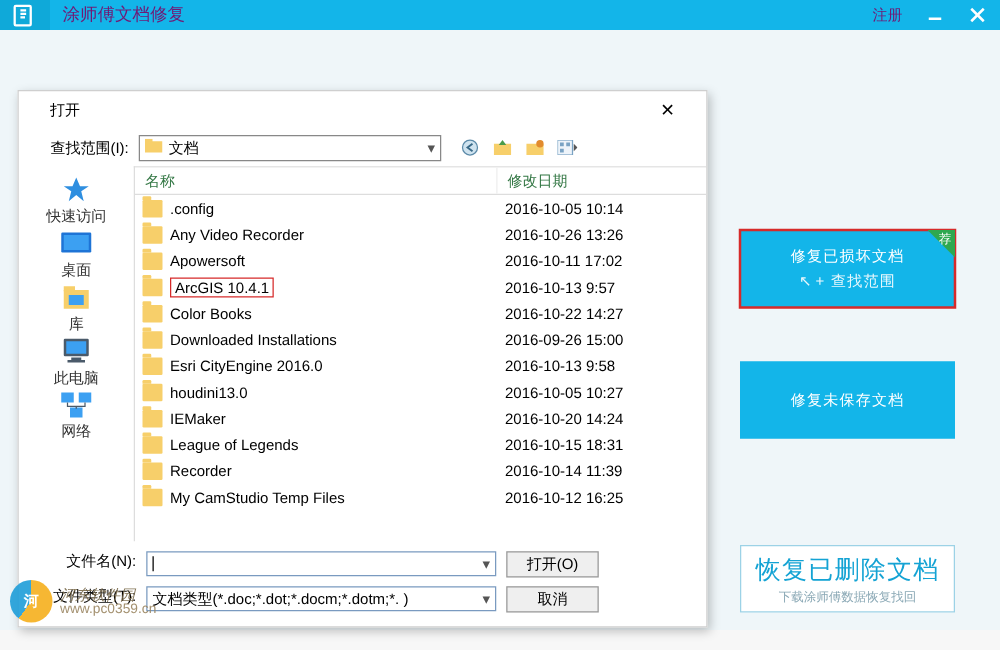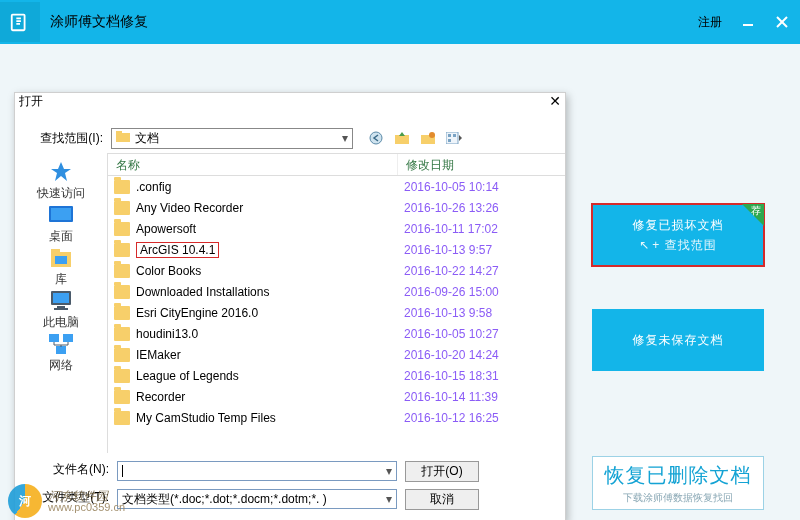--- a/index.html
+++ b/index.html
@@ -1,35 +1,35 @@
 <!DOCTYPE html>
 <html><head>
 <meta charset="utf-8">
 <style>
 *{box-sizing:border-box;margin:0;padding:0;font-family:"Microsoft YaHei","Segoe UI",sans-serif;font-size:12px}
 body{width:800px;height:520px;background:#f7f7f7;position:relative;overflow:hidden}
-.titlebar{height:44px;background:#13b5e9;color:#000000;display:flex;align-items:center;padding:0 10px 0 0}
+.titlebar{height:24px;background:#13b5e9;color:#701a75;display:flex;align-items:center;padding:0 10px 0 0}
 .logo-sq{width:40px;height:40px;background:#0fa9d9;display:flex;align-items:center;justify-content:center}
 .logo-sq svg{width:22px;height:22px}
 .app-title{margin-left:10px;font-size:14px}
 .tb-right{margin-left:auto;display:flex;align-items:center;gap:18px}
 .tb-right span{cursor:pointer}
 .winbtn{width:16px;height:16px;display:inline-flex;align-items:center;justify-content:center}
 .main{position:relative;height:480px;background:#eff6f9}
 .big-tile{position:absolute;right:36px;width:172px;height:62px;background:#13b5e9;color:#fff;display:flex;flex-direction:column;align-items:center;justify-content:center;font-size:17px;letter-spacing:1px}
 .big-tile.tile1{top:160px;outline:2px solid #d62a2a;outline-offset:-1px}
 .big-tile .sub{font-size:11px;margin-top:3px;opacity:.9}
 .big-tile.tile2{top:265px}
 .corner-tag{position:absolute;top:0;right:0;width:0;height:0;border-left:22px solid transparent;border-top:22px solid #2ea84f}
 .corner-txt{position:absolute;top:0;right:2px;font-size:10px;color:#fff}
 .tile3{position:absolute;right:36px;top:412px;width:172px;height:54px;background:#fff;border:1px solid #9cd2e6;display:flex;flex-direction:column;align-items:center;justify-content:center;color:#14a3d4}
 .tile3 .l1{font-size:20px;letter-spacing:1px}
 .tile3 .l2{font-size:10px;color:#8aa8b5;margin-top:2px}
 .dialog{position:absolute;left:14px;top:48px;width:552px;height:430px;background:#fff;border:1px solid #cfcfcf;box-shadow:2px 3px 8px rgba(0,0,0,.25)}
-.dlg-head{height:30px;display:flex;padding:0 4px;font-size:13px}
+.dlg-head{height:30px;display:flex;align-items:center;padding:0 25px;font-size:13px}
 .dlg-close{margin-left:auto;font-size:14px;cursor:pointer}
 .lookin{display:flex;align-items:center;height:30px;padding:0 10px;gap:8px}
 .lookin-label{width:78px;text-align:right}
 .lookin-select{flex:0 0 242px;height:21px;border:1px solid #888;display:flex;align-items:center;padding:0 4px;gap:5px;background:#fff}
 .lookin-select .dd{margin-left:auto;color:#555}
 .tbicons{display:flex;gap:8px;margin-left:6px}
 .tbicons span{width:18px;height:18px;display:inline-flex;align-items:center;justify-content:center}
 .body{display:flex;height:300px}
 .places{width:92px;display:flex;flex-direction:column;align-items:center;padding-top:6px;}
 .place{display:flex;flex-direction:column;align-items:center;width:76px;color:#333;cursor:pointer}
@@ -37,21 +37,21 @@
 .listwrap{flex:1;border-left:1px solid #ddd;border-top:1px solid #ddd;overflow:hidden}
 .lhead{display:flex;height:22px;border-bottom:1px solid #ddd;background:#fff}
 .lhead div{padding:3px 8px;color:#374}
 .c-name{width:290px;border-right:1px solid #eee;color:#2477c2}
 .c-date{flex:1;color:#2477c2}
 .rows{height:276px;overflow:auto}
 .row{display:flex;align-items:center;height:21px;padding-left:6px;cursor:default}
 .row .fico{width:16px;height:14px;background:#f7cf6a;border-radius:1px;margin-right:6px;position:relative}
 .row .fico:before{content:"";position:absolute;top:-3px;left:0;width:7px;height:3px;background:#f7cf6a;border-radius:1px 1px 0 0}
 .row .nm{width:268px}
-.row .dt{color:#8b5cf6}
+.row .dt{color:#000000}
 .row.hl .nm span{border:1px solid #d62a2a;padding:0 3px}
 .bottom{padding:8px 10px 0 10px}
 .brow{display:flex;height:28px;gap:8px}
 .brow label{width:84px;text-align:right}
 .txtin{flex:0 0 280px;height:20px;border:1px solid #7a9ac0;padding:0 4px;background:#fff;display:flex;align-items:center}
 .txtin .dd{margin-left:auto;color:#555}
 .btn{width:74px;height:21px;border:1px solid #999;background:#efefef;display:flex;align-items:center;justify-content:center;cursor:pointer}
 .watermark{position:absolute;left:8px;bottom:6px;display:flex;align-items:center;gap:6px;opacity:.9}
 .wm-logo{width:34px;height:34px;border-radius:50%;background:conic-gradient(#f6b01e 0 60%,#1f9ed9 60% 100%);display:flex;align-items:center;justify-content:center;color:#fff;font-weight:bold}
 .wm-txt{color:#7a6a4a;font-size:16px;font-style:italic;line-height:1}

